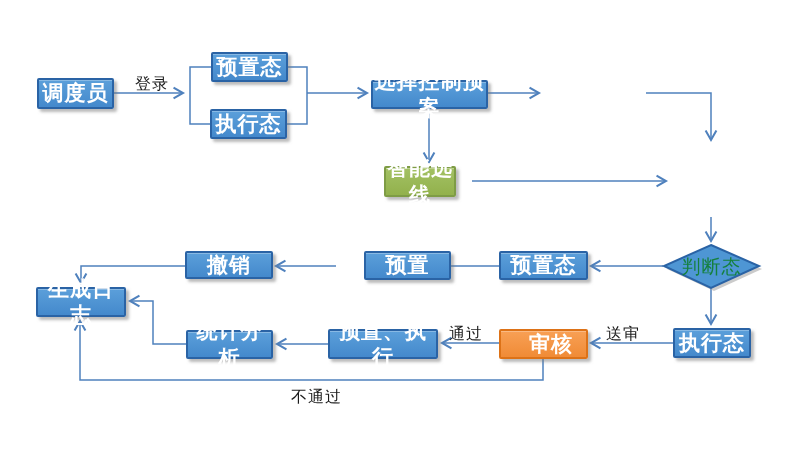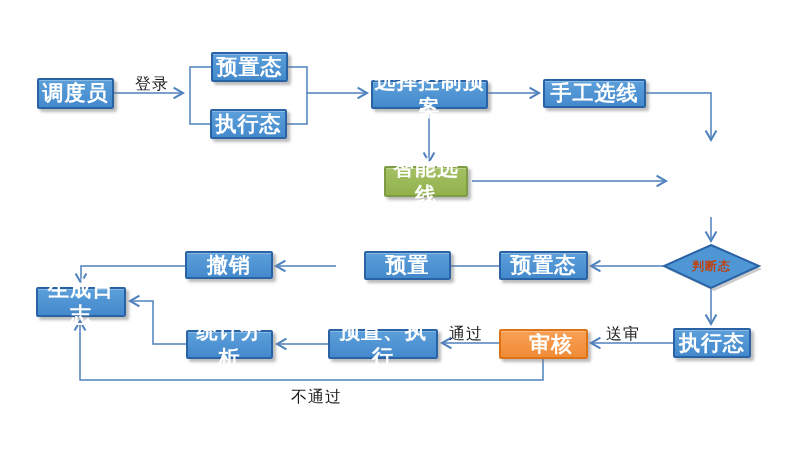--- a/index.html
+++ b/index.html
@@ -22,34 +22,34 @@
   .green{
     background:linear-gradient(180deg,#A3C164 0%,#92B14C 100%);
     border:2px solid #7E9C45;
   }
   .orange{
     background:linear-gradient(180deg,#F8A055 0%,#F08B36 100%);
     border:2px solid #DD7217;
   }
   .diamond-label{
     position:absolute;z-index:2;display:flex;align-items:center;justify-content:center;
-    color:#c2410c;font-size:12px;font-weight:bold;letter-spacing:1px;
+    color:#15803d;font-size:19px;font-weight:normal;letter-spacing:1px;
     background:transparent;border:none;box-shadow:none;
   }
   .elabel{
     position:absolute;z-index:3;color:#1A1A1A;font-size:16px;letter-spacing:1px;
     font-family:"DejaVu Serif","Liberation Serif",serif;white-space:nowrap;
   }
   
   #n-dispatcher  {left:37px;  top:78px;  width:77px;  height:31px;}
   #n-preset-top  {left:211px; top:52px;  width:77px;  height:30px;}
   #n-exec-top    {left:210px; top:109px; width:77px;  height:30px;}
   #n-select-plan {left:371px; top:80px;  width:117px; height:29px;}
   #n-manual      {left:543px; top:79px;  width:103px; height:29px;}
-  #n-smart       {left:384px; top:166px; width:84px;  height:31px;}
+  #n-smart       {left:384px; top:166px; width:72px;  height:31px;}
   #n-final       {left:670px; top:144px; width:82px;  height:73px; padding:2px 14px;}
   #n-judge       {left:663px; top:245px; width:97px;  height:43px;}
   #n-preset-bot  {left:499px; top:251px; width:89px;  height:29px;}
   #n-preset      {left:336px; top:251px; width:87px;  height:29px;margin-left:28px;}
   #n-undo        {left:185px; top:251px; width:88px;  height:28px;}
   #n-genlog      {left:36px;  top:287px; width:90px;  height:30px;}
   #n-exec-bot    {left:673px; top:328px; width:78px;  height:30px;}
   #n-review      {left:499px; top:329px; width:89px;  height:30px;padding-left:15px;}
   #n-preset-exec {left:328px; top:329px; width:110px; height:30px;}
   #n-stats       {left:186px; top:330px; width:87px;  height:29px;}
@@ -92,21 +92,20 @@
       <path d="M543,359 L543,380 L80,380 L80,321" marker-end="url(#arr)"></path>
     </g>
     <polygon points="714,248 762,269 714,291 667,269" fill="#A8A8A8" opacity="0.6"></polygon>
     <polygon points="711,245 759,266 711,288 664,266" fill="#4E96D4" stroke="#2A63A5" stroke-width="2"></polygon>
   </svg>
 
   <div class="node blue" id="n-dispatcher">调度员</div>
   <div class="node blue" id="n-preset-top">预置态</div>
   <div class="node blue" id="n-exec-top">执行态</div>
   <div class="node blue" id="n-select-plan">选择控制预案</div>
-  <div class="node blue" id="n-manual">手工选线</div>
   <div class="node green" id="n-smart">智能选线</div>
   <div class="diamond-label" id="n-judge">判断态</div>
   <div class="node blue" id="n-preset-bot">预置态</div>
   <div class="node blue" id="n-preset">预置</div>
   <div class="node blue" id="n-undo">撤销</div>
   <div class="node blue" id="n-genlog">生成日志</div>
   <div class="node blue" id="n-exec-bot">执行态</div>
   <div class="node orange" id="n-review">审核</div>
   <div class="node blue" id="n-preset-exec">预置、执行</div>
   <div class="node blue" id="n-stats">统计分析</div>

